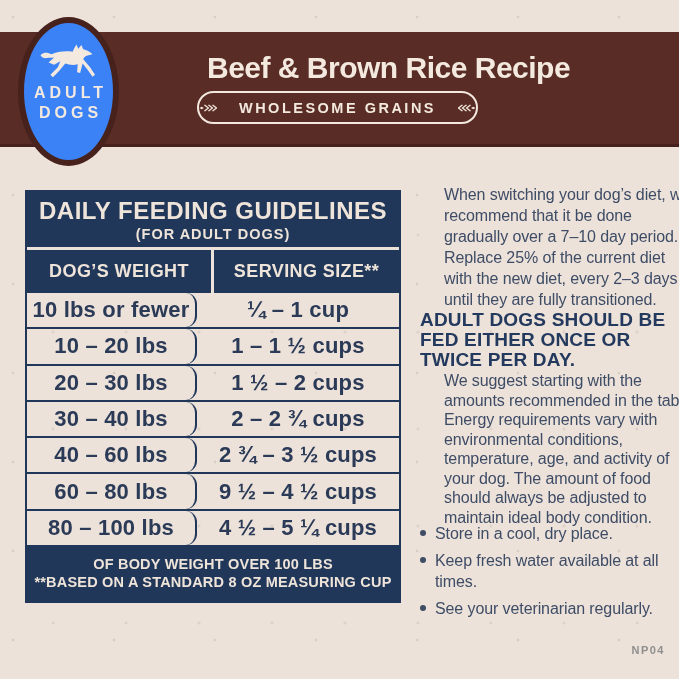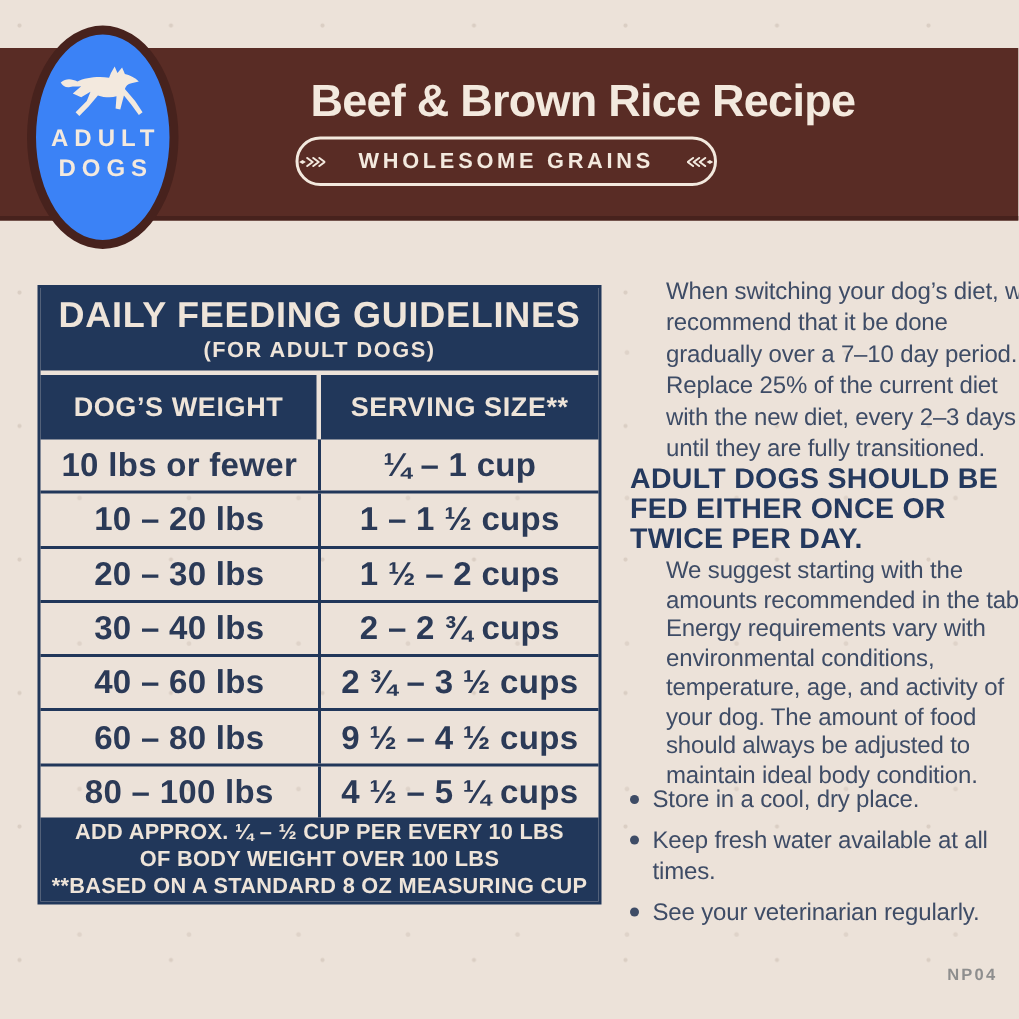--- a/index.html
+++ b/index.html
@@ -65,21 +65,21 @@
   .tbl-cols .col{display:flex;align-items:center;justify-content:center;box-sizing:border-box;}
   .col-left{width:187px;border-right:3px solid #ece2d9;}
   .col-right{flex:1;}
   .tbl-rows{flex:0 0 252px;display:flex;flex-direction:column;}
   .row{display:flex;flex:1;}
   .row + .row{border-top:2px solid #21375a;}
   .cell{
     display:flex;align-items:center;justify-content:center;box-sizing:border-box;
     color:#2b3a57;font-size:22px;font-weight:bold;letter-spacing:0.2px;
   }
-  .cell-left{width:187px;border-right:2px solid #21375a;}
+  .cell-left{width:170px;border-right:2px solid #21375a;border-radius:11px;}
   .cell-right{flex:1;}
   .tbl-foot{
     background:#21375a;flex:1;
     display:flex;flex-direction:column;align-items:center;justify-content:center;
     color:#eee4d9;font-weight:bold;font-size:14.5px;line-height:18px;
     letter-spacing:0.2px;text-align:center;
   }
   
   .para{
     position:absolute;left:420px;width:252px;
@@ -163,21 +163,20 @@
     <div class="row">
       <div class="cell cell-left">60 – 80 lbs</div>
       <div class="cell cell-right">9 ½ – 4 ½ cups</div>
     </div>
     <div class="row">
       <div class="cell cell-left">80 – 100 lbs</div>
       <div class="cell cell-right">4 ½ – 5 ¼ cups</div>
     </div>
   </div>
   <div class="tbl-foot">
-    <div>ADD APPROX. ¼ – ½ CUP PER EVERY 10 LBS</div>
     <div>OF BODY WEIGHT OVER 100 LBS</div>
     <div>**BASED ON A STANDARD 8 OZ MEASURING CUP</div>
   </div>
 </div>
 
 <div class="para p1">When switching your dog’s diet, we recommend that it be done gradually over a 7–10 day period. Replace 25% of the current diet with the new diet, every 2–3 days until they are fully transitioned.</div>
 
 <div class="info-heading">ADULT DOGS SHOULD BE FED EITHER ONCE OR TWICE PER DAY.</div>
 
 <div class="para p2">We suggest starting with the amounts recommended in the table. Energy requirements vary with environmental conditions, temperature, age, and activity of your dog. The amount of food should always be adjusted to maintain ideal body condition.</div>

